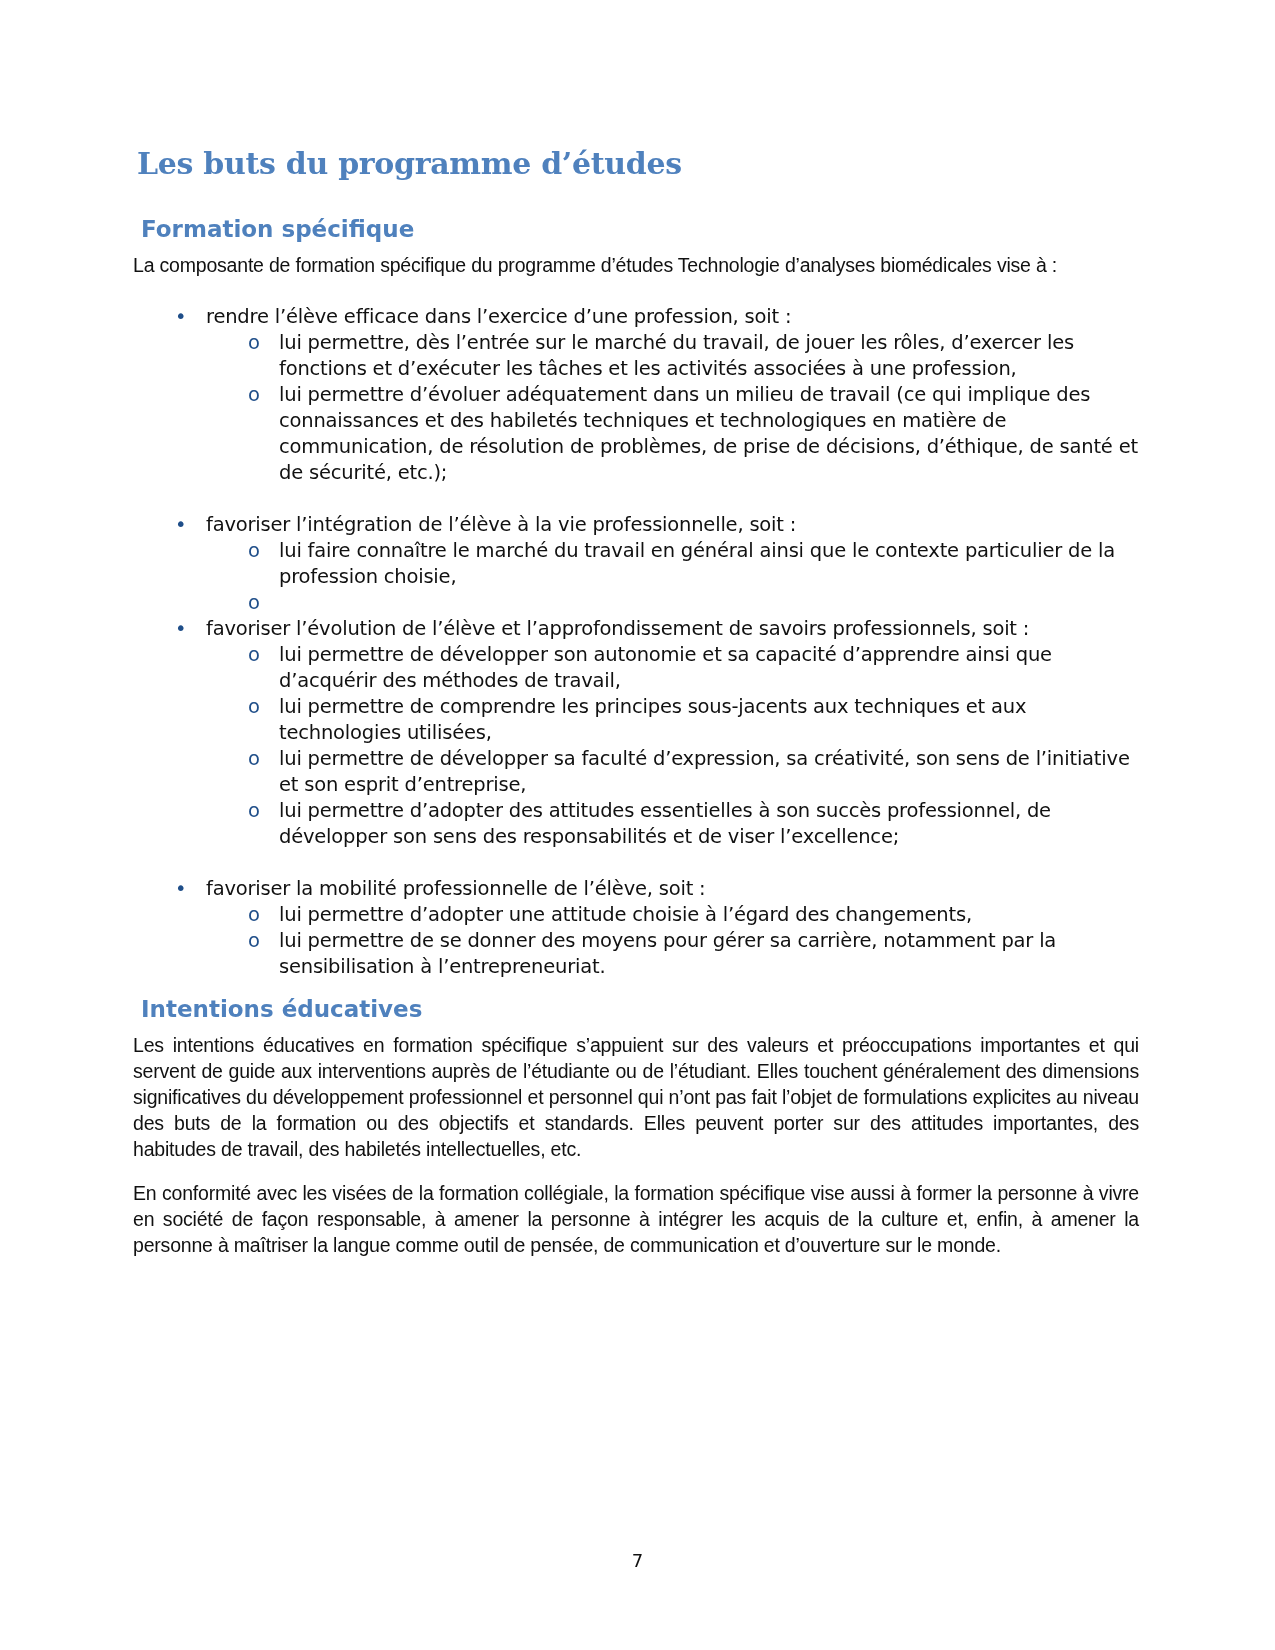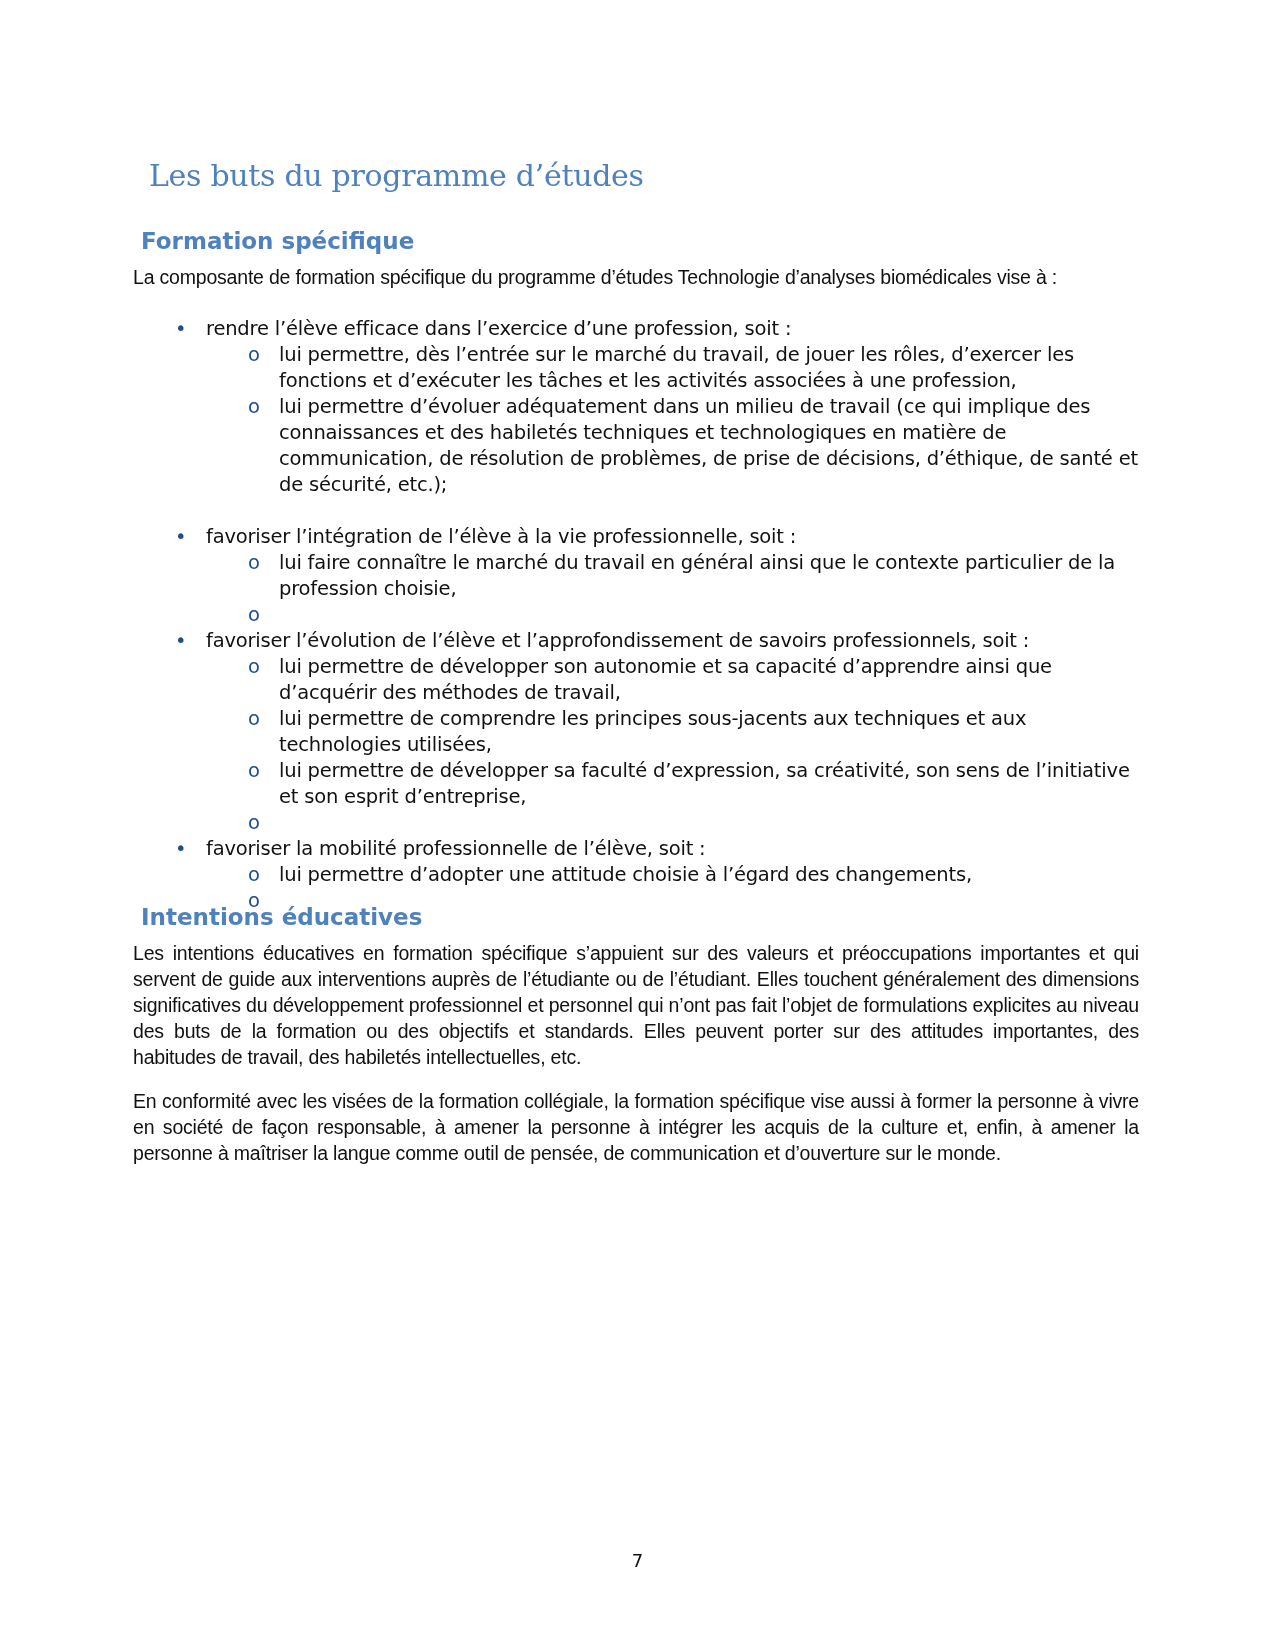--- a/index.html
+++ b/index.html
@@ -1,20 +1,20 @@
 <!DOCTYPE html>
 <html><head>
 <meta charset="utf-8">
 <style>
   html, body { margin: 0; padding: 0; background: #ffffff; }
   body { width: 1275px; height: 1650px; position: relative; overflow: hidden; }
   .page { position: absolute; left: 133px; top: 140px; width: 1006px; color: #111; }
   .title {
-    font-family: "DejaVu Serif", serif; font-weight: normal; font-size: 30px;
-    color: #4f81bd; margin: 16px; line-height: 40px; letter-spacing: -0.3px;
+    font-family: "DejaVu Serif", serif; font-weight: bold; font-size: 30px;
+    color: #4f81bd; margin: 4px; line-height: 40px; letter-spacing: -0.3px;
   }
   .h2 {
     font-family: "DejaVu Sans", sans-serif; font-weight: bold; font-size: 23px;
     color: #4f81bd; margin: 8px; line-height: 30px;
   }
   .h2.first { margin-top: 30px; }
   .h2.second { margin-top: 14px; }
   p.body {
     font-family: Liberation Sans, sans-serif; font-size: 19.5px; line-height: 26px;
     margin: 6px 0 0 0; text-align: justify; letter-spacing: -0.2px;
@@ -57,29 +57,29 @@
         <li><span class="o">o</span></li>
       </ul>
     </li>
     <li>
       <span class="dot">•</span>
       <span>favoriser l’évolution de l’élève et l’approfondissement de savoirs professionnels, soit :</span>
       <ul class="l2">
         <li><span class="o">o</span><span>lui permettre de développer son autonomie et sa capacité d’apprendre ainsi que d’acquérir des méthodes de travail,</span></li>
         <li><span class="o">o</span><span>lui permettre de comprendre les principes sous-jacents aux techniques et aux technologies utilisées,</span></li>
         <li><span class="o">o</span><span>lui permettre de développer sa faculté d’expression, sa créativité, son sens de l’initiative et son esprit d’entreprise,</span></li>
-        <li><span class="o">o</span></li>
+        <li><span class="o">o</span><span>lui permettre d’adopter des attitudes essentielles à son succès professionnel, de développer son sens des responsabilités et de viser l’excellence;</span></li>
       </ul>
     </li>
     <li>
       <span class="dot">•</span>
       <span>favoriser la mobilité professionnelle de l’élève, soit :</span>
       <ul class="l2">
         <li><span class="o">o</span><span>lui permettre d’adopter une attitude choisie à l’égard des changements,</span></li>
-        <li><span class="o">o</span></li>
+        <li><span class="o">o</span><span>lui permettre de se donner des moyens pour gérer sa carrière, notamment par la sensibilisation à l’entrepreneuriat.</span></li>
       </ul>
     </li>
   </ul>
 
   <h2 class="h2 second">Intentions éducatives</h2>
   <p class="body">Les intentions éducatives en formation spécifique s’appuient sur des valeurs et préoccupations importantes et qui servent de guide aux interventions auprès de l’étudiante ou de l’étudiant. Elles touchent généralement des dimensions significatives du développement professionnel et personnel qui n’ont pas fait l’objet de formulations explicites au niveau des buts de la formation ou des objectifs et standards. Elles peuvent porter sur des attitudes importantes, des habitudes de travail, des habiletés intellectuelles, etc.</p>
   <p class="body">En conformité avec les visées de la formation collégiale, la formation spécifique vise aussi à former la personne à vivre en société de façon responsable, à amener la personne à intégrer les acquis de la culture et, enfin, à amener la personne à maîtriser la langue comme outil de pensée, de communication et d’ouverture sur le monde.</p>
 </div>
 
 <div class="pagenum">7</div>

